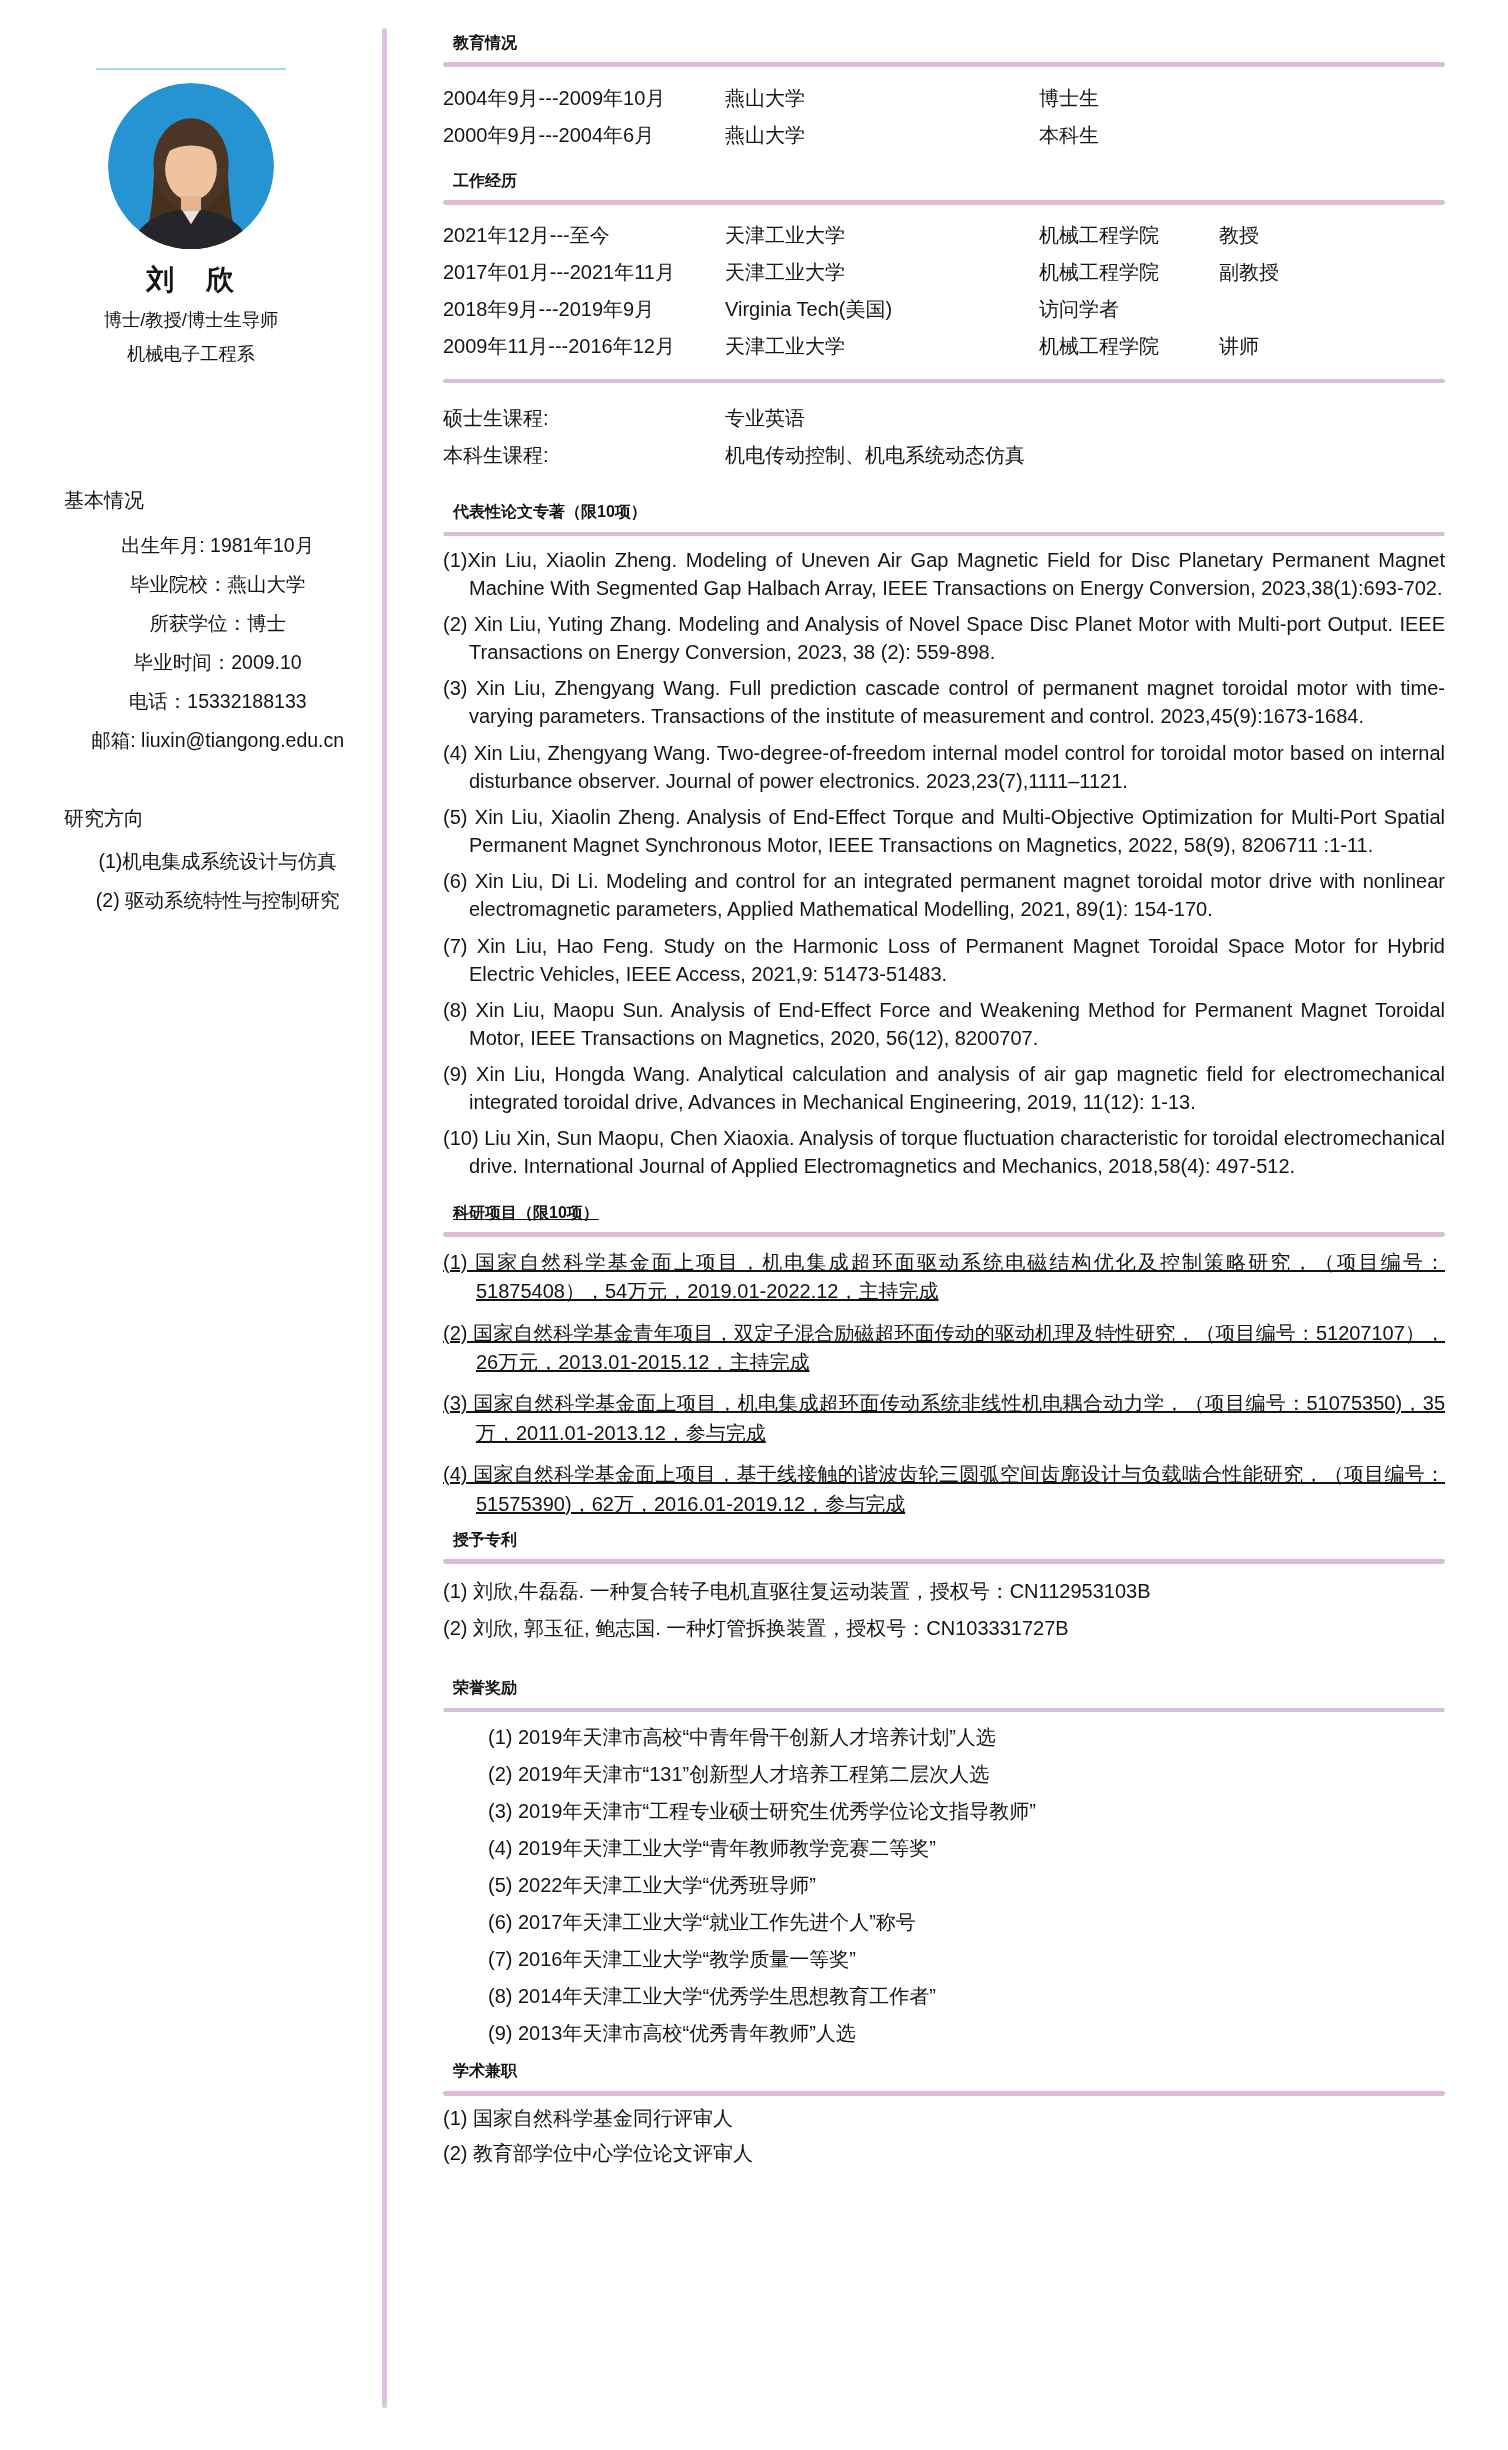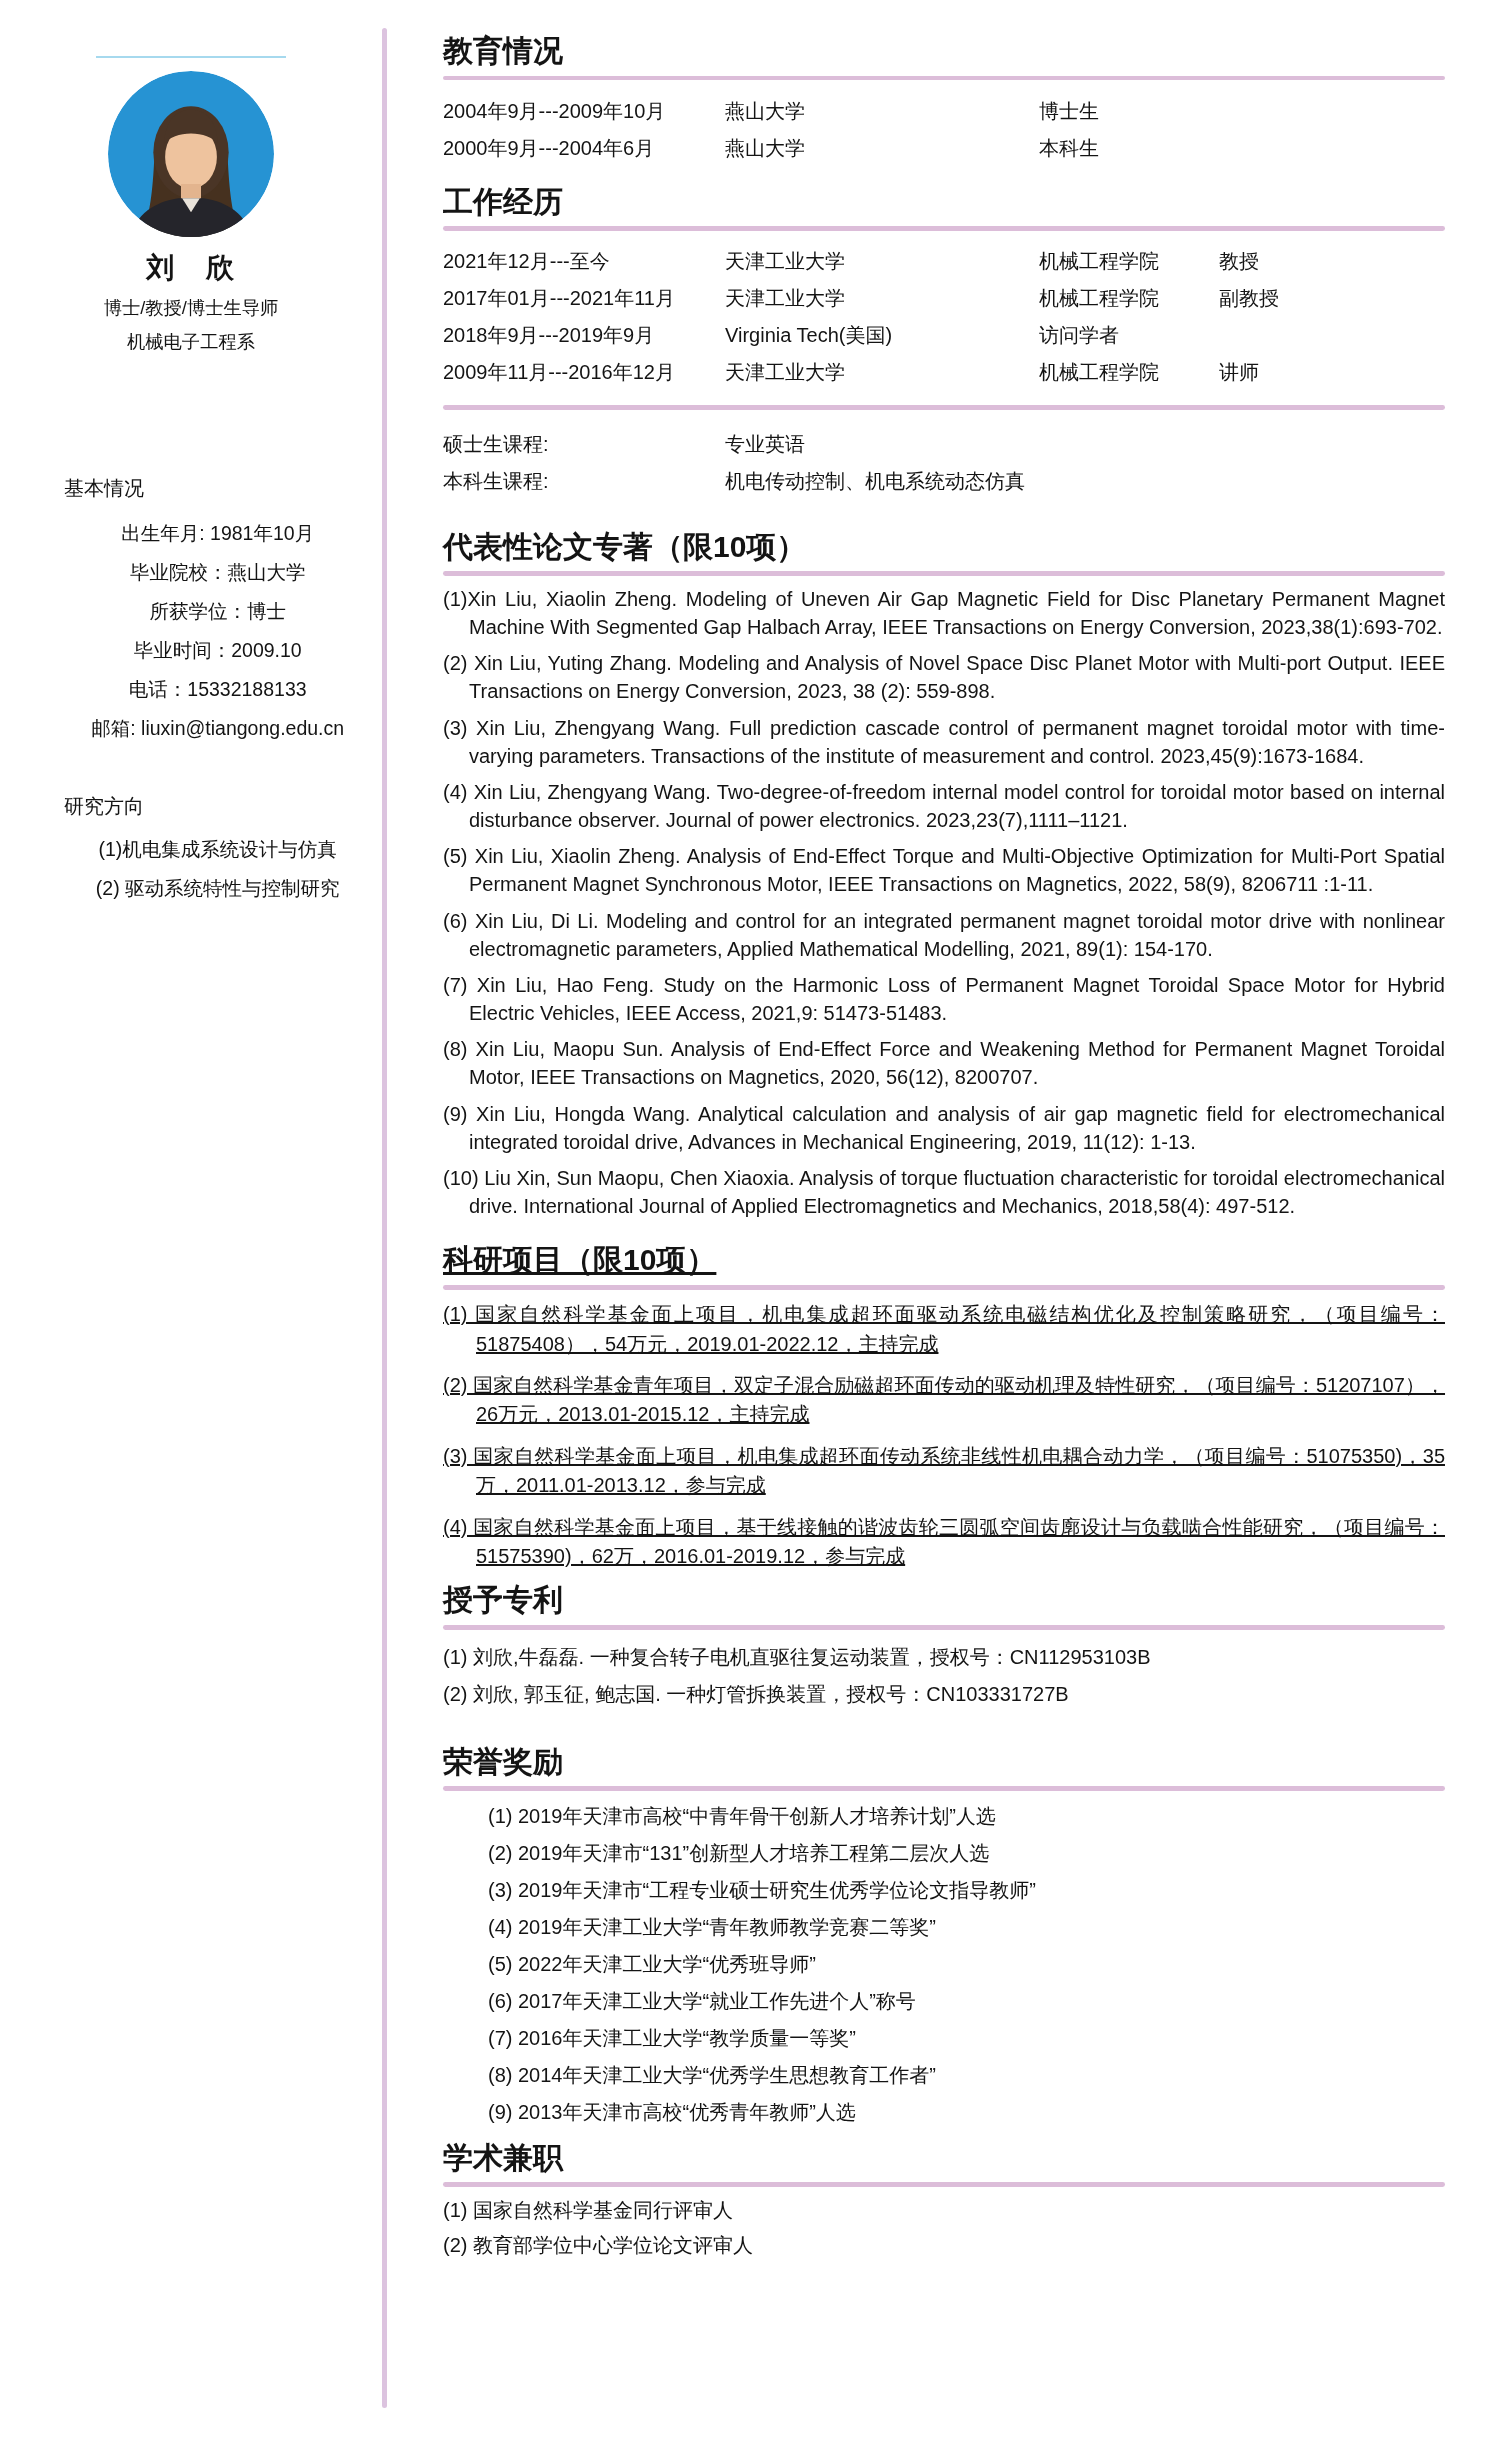--- a/index.html
+++ b/index.html
@@ -5,36 +5,36 @@
   html,body{margin:0;padding:0;}
   body{
     width:1509px;height:2450px;background:#ffffff;color:#141414;
     font-family:"Liberation Sans","DejaVu Sans",sans-serif;
     position:relative;overflow:hidden;
   }
   
   .v-divider{position:absolute;left:382px;top:28px;width:5.3px;height:2380px;
     background:#dcc3df;border-radius:2.9px;}
   
-  .sidebar{position:absolute;left:0;top:4px;width:382px;text-align:center;}
+  .sidebar{position:absolute;left:0;top:16px;width:382px;text-align:center;}
   .topline{width:190px;height:2.4px;background:#a6d9ee;margin:52px auto 0;}
   .photo-wrap{width:166px;height:166px;margin:13px auto 0;border-radius:50%;overflow:hidden;}
   .photo-wrap svg{display:block;}
   .name{margin-top:11.8px;font-size:28px;font-weight:bold;letter-spacing:1.8px;}
   .sub{margin-top:8.3px;font-size:18.3px;}
   .side-block{text-align:left;margin-left:64px;margin-right:10.6px;}
   .side-block.basic{margin-top:123px;}
   .side-block.research{margin-top:47px;}
   .side-h{font-size:20px;font-weight:normal;line-height:1.1;}
   .info-list{margin-top:15.3px;text-align:center;}
   .info-line{font-size:19.5px;line-height:39px;white-space:nowrap;}
   .research-list{margin-top:13px;}
   
   .main{position:absolute;left:443px;top:0;width:1002px;}
-  h2.sec{font-size:30px;font-weight:bold;margin:0;line-height:1.15;}
+  h2.sec{font-size:16px;font-weight:bold;margin:10px;line-height:1.15;}
   .rule{height:4.7px;border-radius:2.4px;background:#dcbdd9;margin-top:7px;}
   .trow{display:grid;grid-template-columns:282px 314px 180px auto;
     font-size:20px;line-height:37px;}
   .trow2{display:grid;grid-template-columns:282px auto;font-size:20px;line-height:37px;}
   #sec-edu{margin-top:34px;}
   #sec-edu .content{margin-top:13px;}
   #sec-work{margin-top:17.7px;}
   #sec-work .content{margin-top:11.8px;}
   #sec-teach{margin-top:14px;}
   #sec-teach .rule{margin-top:4.7px;}

